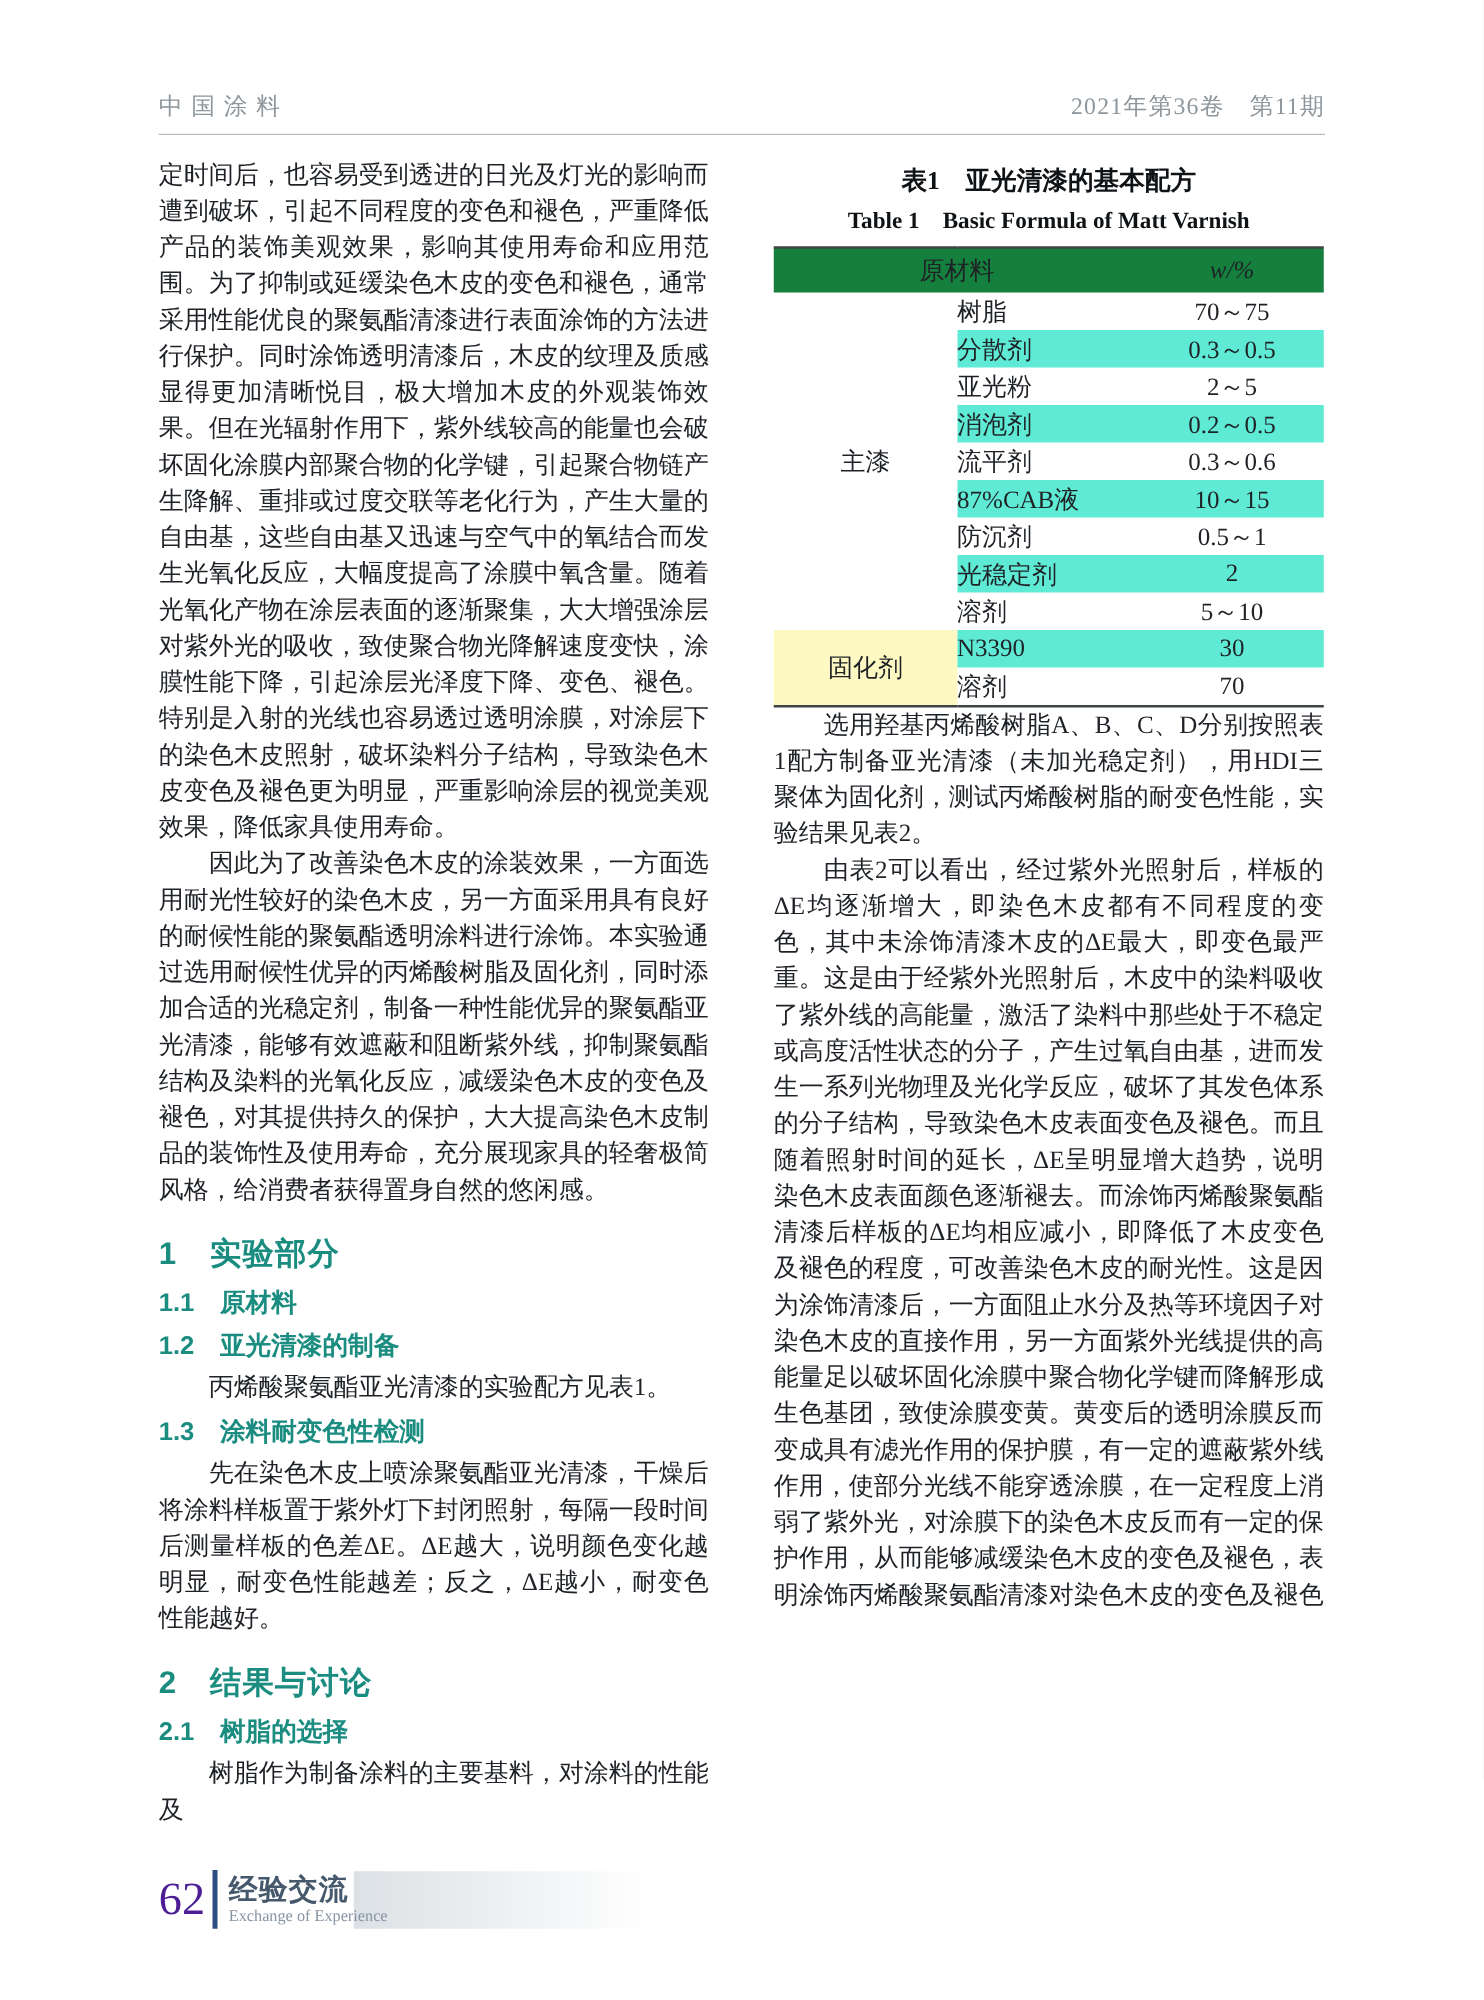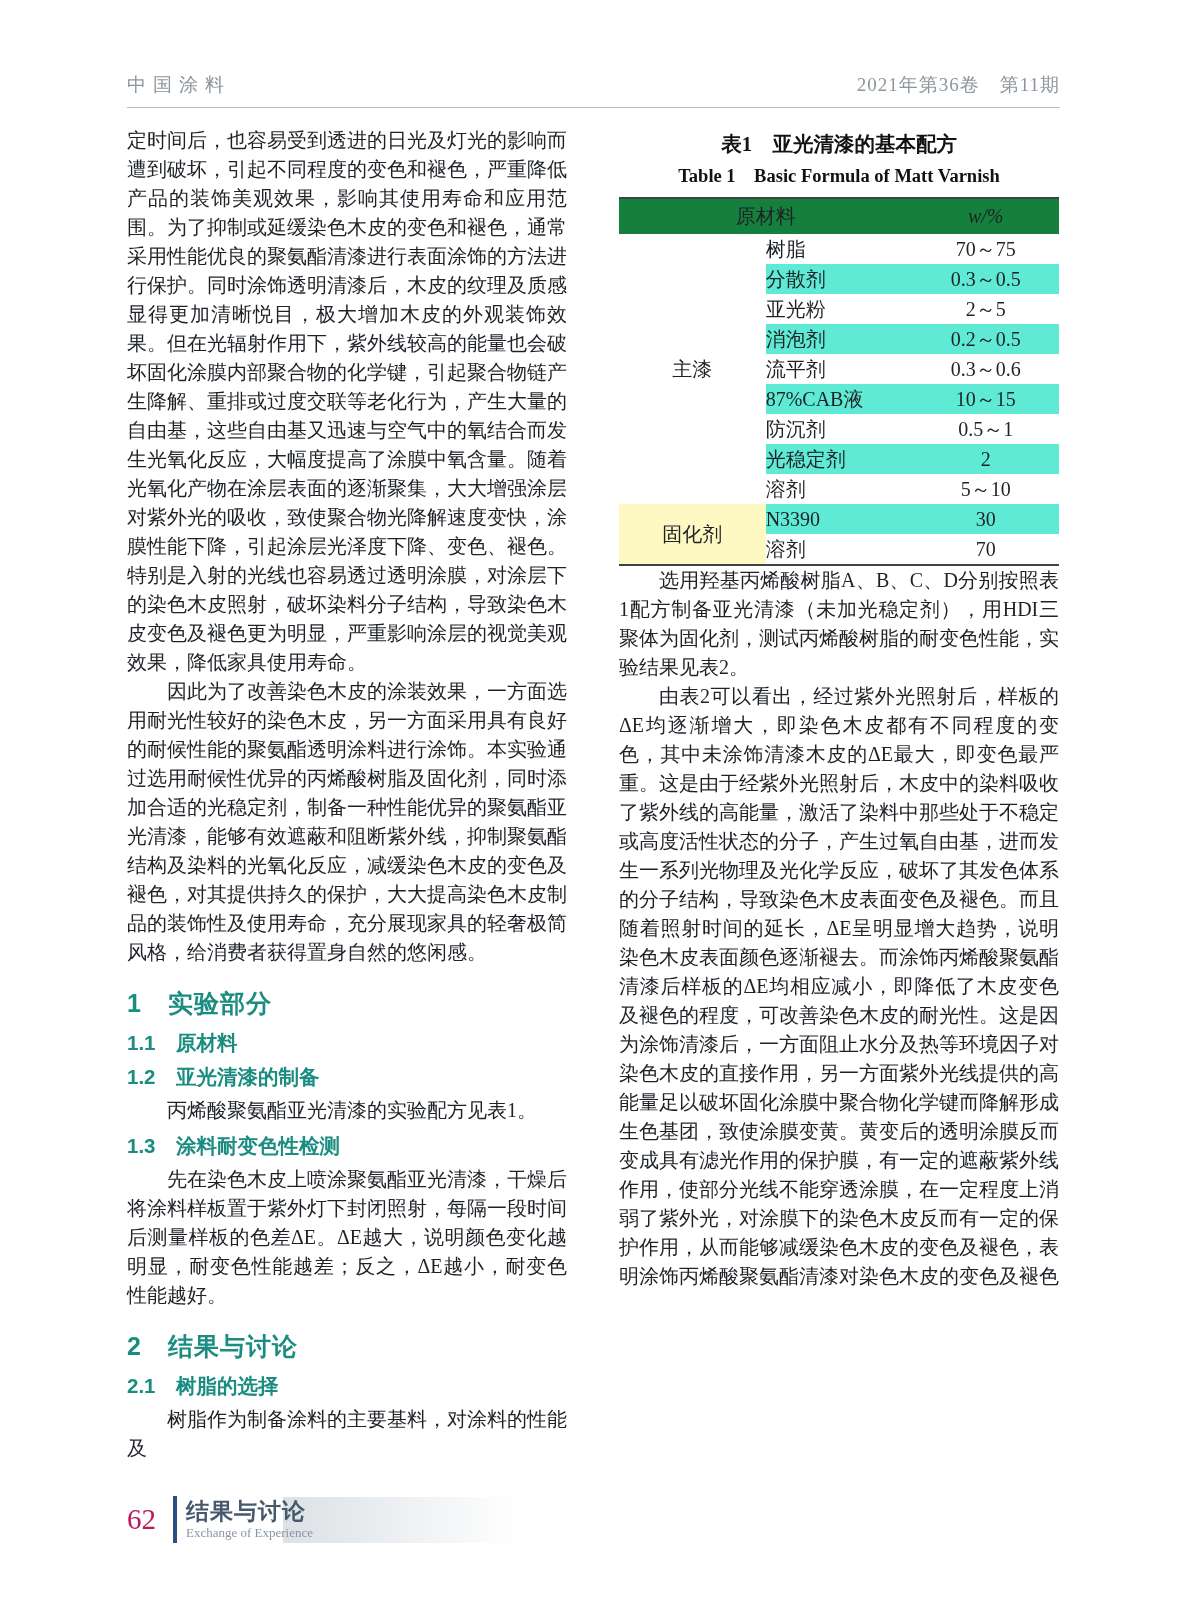--- a/index.html
+++ b/index.html
@@ -47,21 +47,21 @@
   td.hdr-val{text-align:center;font-style:italic;}
   tr.shade td.c-mat, tr.shade td.c-val{background:#5eead4;}
   td.group-shade{background:#fef9c3;}
   .after-table{margin-top:25px;}
   
   .footer-grad{
     position:absolute;left:283px;top:1497px;width:270px;height:46px;
     background:linear-gradient(90deg,#dce1e5 0%,rgba(255,255,255,0) 88%);
   }
   .footer{position:absolute;left:127px;top:1493px;height:52px;display:flex;align-items:center;}
-  .page-num{font-size:29px;color:#be185d;margin-right:17px;line-height:1;}
+  .page-num{font-size:37px;color:#4c1d95;margin-right:6px;line-height:1;}
   .footer-bar{width:4px;height:47px;background:#2e4d80;margin-right:9px;}
   .footer-labels{display:flex;flex-direction:column;justify-content:center;}
   .footer-zh{
     font-family:"Liberation Sans","DejaVu Sans",sans-serif;font-weight:bold;
     font-size:23px;color:#46586c;line-height:26px;letter-spacing:1px;
   }
   .footer-en{font-size:13px;color:#8795a4;line-height:17px;}
 </style>
 </head>
 <body>
@@ -158,18 +158,18 @@
       <p class="body indent">选用羟基丙烯酸树脂A、B、C、D分别按照表1配方制备亚光清漆（未加光稳定剂），用HDI三聚体为固化剂，测试丙烯酸树脂的耐变色性能，实验结果见表2。</p>
       <p class="body indent">由表2可以看出，经过紫外光照射后，样板的ΔE均逐渐增大，即染色木皮都有不同程度的变色，其中未涂饰清漆木皮的ΔE最大，即变色最严重。这是由于经紫外光照射后，木皮中的染料吸收了紫外线的高能量，激活了染料中那些处于不稳定或高度活性状态的分子，产生过氧自由基，进而发生一系列光物理及光化学反应，破坏了其发色体系的分子结构，导致染色木皮表面变色及褪色。而且随着照射时间的延长，ΔE呈明显增大趋势，说明染色木皮表面颜色逐渐褪去。而涂饰丙烯酸聚氨酯清漆后样板的ΔE均相应减小，即降低了木皮变色及褪色的程度，可改善染色木皮的耐光性。这是因为涂饰清漆后，一方面阻止水分及热等环境因子对染色木皮的直接作用，另一方面紫外光线提供的高能量足以破坏固化涂膜中聚合物化学键而降解形成生色基团，致使涂膜变黄。黄变后的透明涂膜反而变成具有滤光作用的保护膜，有一定的遮蔽紫外线作用，使部分光线不能穿透涂膜，在一定程度上消弱了紫外光，对涂膜下的染色木皮反而有一定的保护作用，从而能够减缓染色木皮的变色及褪色，表明涂饰丙烯酸聚氨酯清漆对染色木皮的变色及褪色</p>
     </div>
   </div>
 
   <div class="footer-grad"></div>
   <div class="footer">
     <span class="page-num">62</span>
     <span class="footer-bar"></span>
     <span class="footer-labels">
-      <span class="footer-zh">结果与讨论</span>
+      <span class="footer-zh">经验交流</span>
       <span class="footer-en">Exchange of Experience</span>
     </span>
   </div>
 
 </div>
 
 </body></html>

